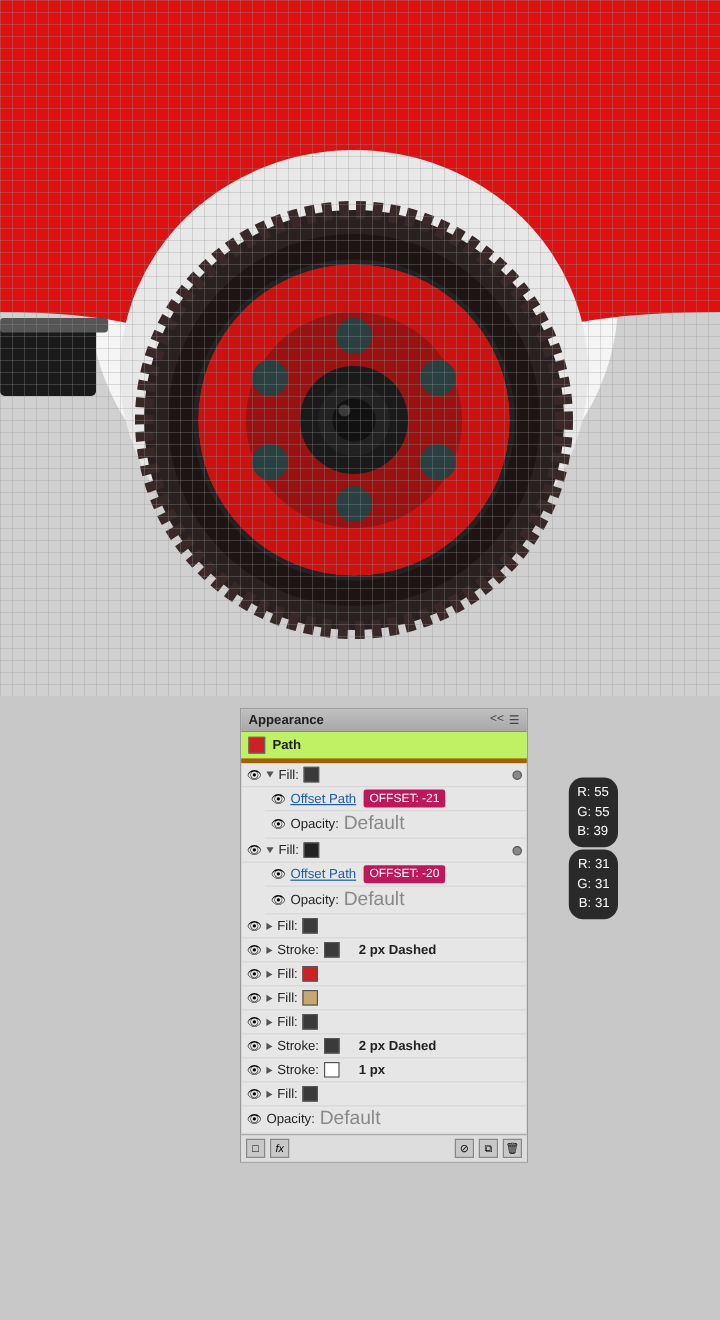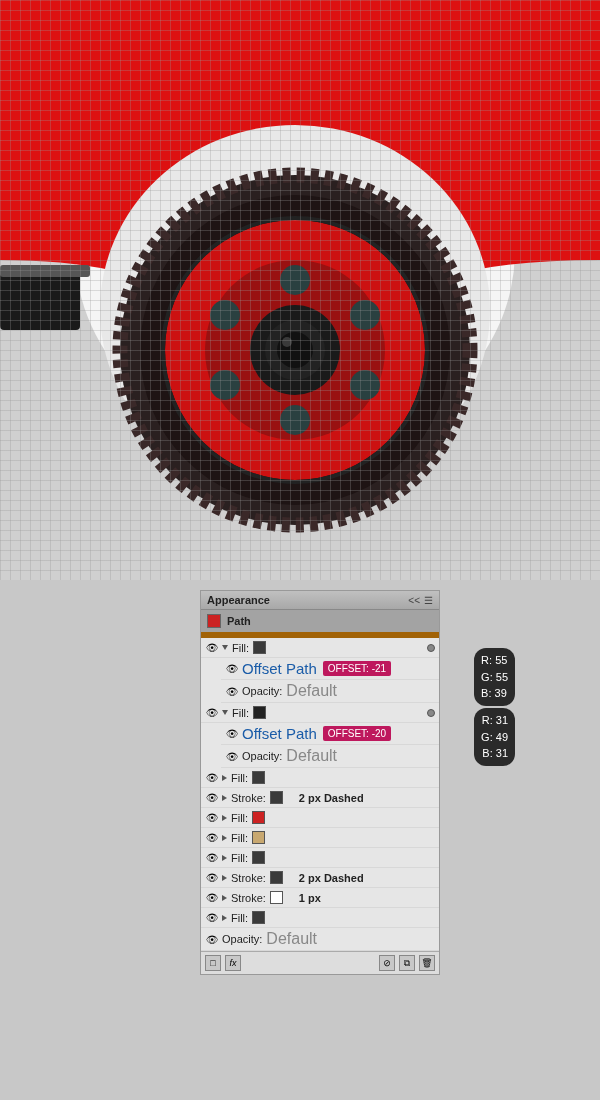--- a/index.html
+++ b/index.html
@@ -64,22 +64,22 @@
       display: flex;
       gap: 4px;
       font-size: 10px;
       color: #444;
     }
 
     .path-header {
       display: flex;
       align-items: center;
       padding: 4px 6px;
-      background: #a3a3a3;
-      border-bottom: 6px solid #a16207;
+      background: #bef264;
+      border-bottom: 4px solid #a16207;
       gap: 6px;
     }
 
     .path-color-box {
       width: 14px;
       height: 14px;
       background: #cc2222;
       border: 1px solid #666;
       flex-shrink: 0;
     }
@@ -160,21 +160,22 @@
       background: #be185d;
       color: #fff;
       font-size: 10px;
       padding: 2px 5px;
       border-radius: 2px;
       margin-left: 6px;
     }
 
     .row-text-blue {
       color: #1a5ca8;
-      font-size: 15px;
+      font-size: 11px;
+      text-decoration: underline;
     }
 
     .row-text-default {
       color: #888;
       font-size: 16px;
       margin-left: 4px;
     }
 
     .stroke-text {
       font-size: 11px;
@@ -421,18 +422,18 @@
     </div>
 
     <div class="color-tooltip tooltip-1">
       <div>R: 55</div>
       <div>G: 55</div>
       <div>B: 39</div>
     </div>
 
     <div class="color-tooltip tooltip-2">
       <div>R: 31</div>
-      <div>G: 49</div>
+      <div>G: 31</div>
       <div>B: 31</div>
     </div>
   </div>
 
 </div>
 
 </body></html>

